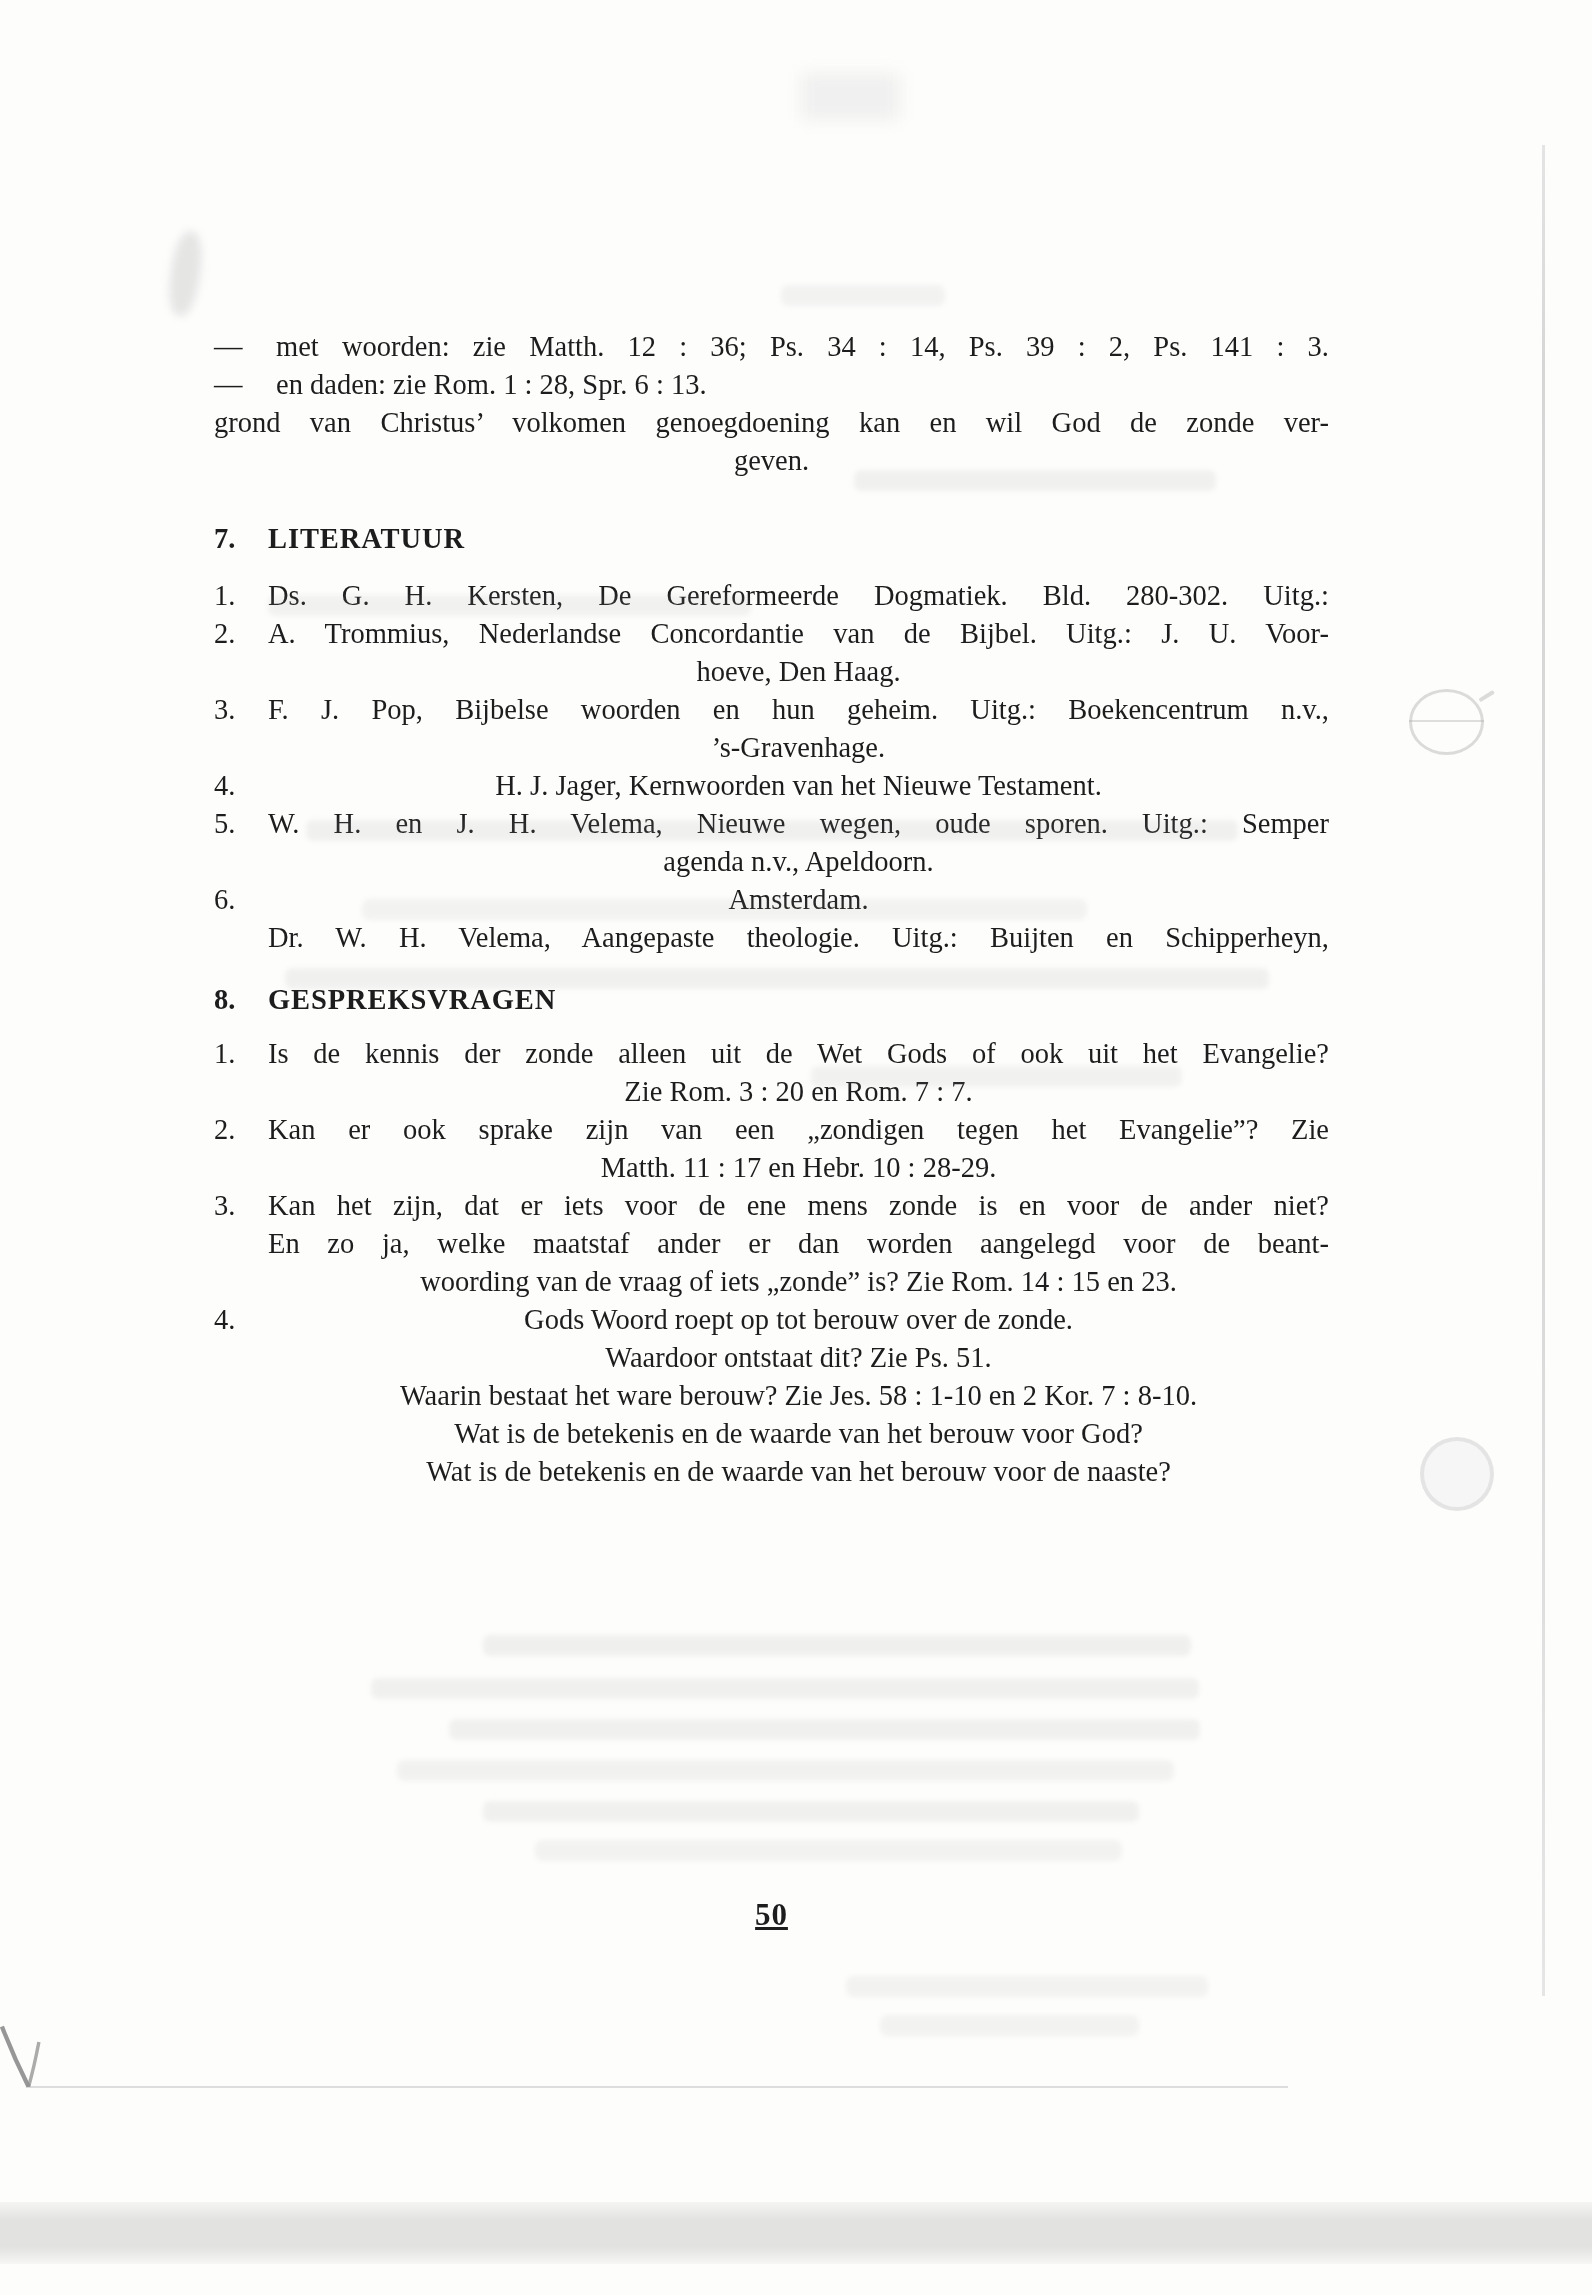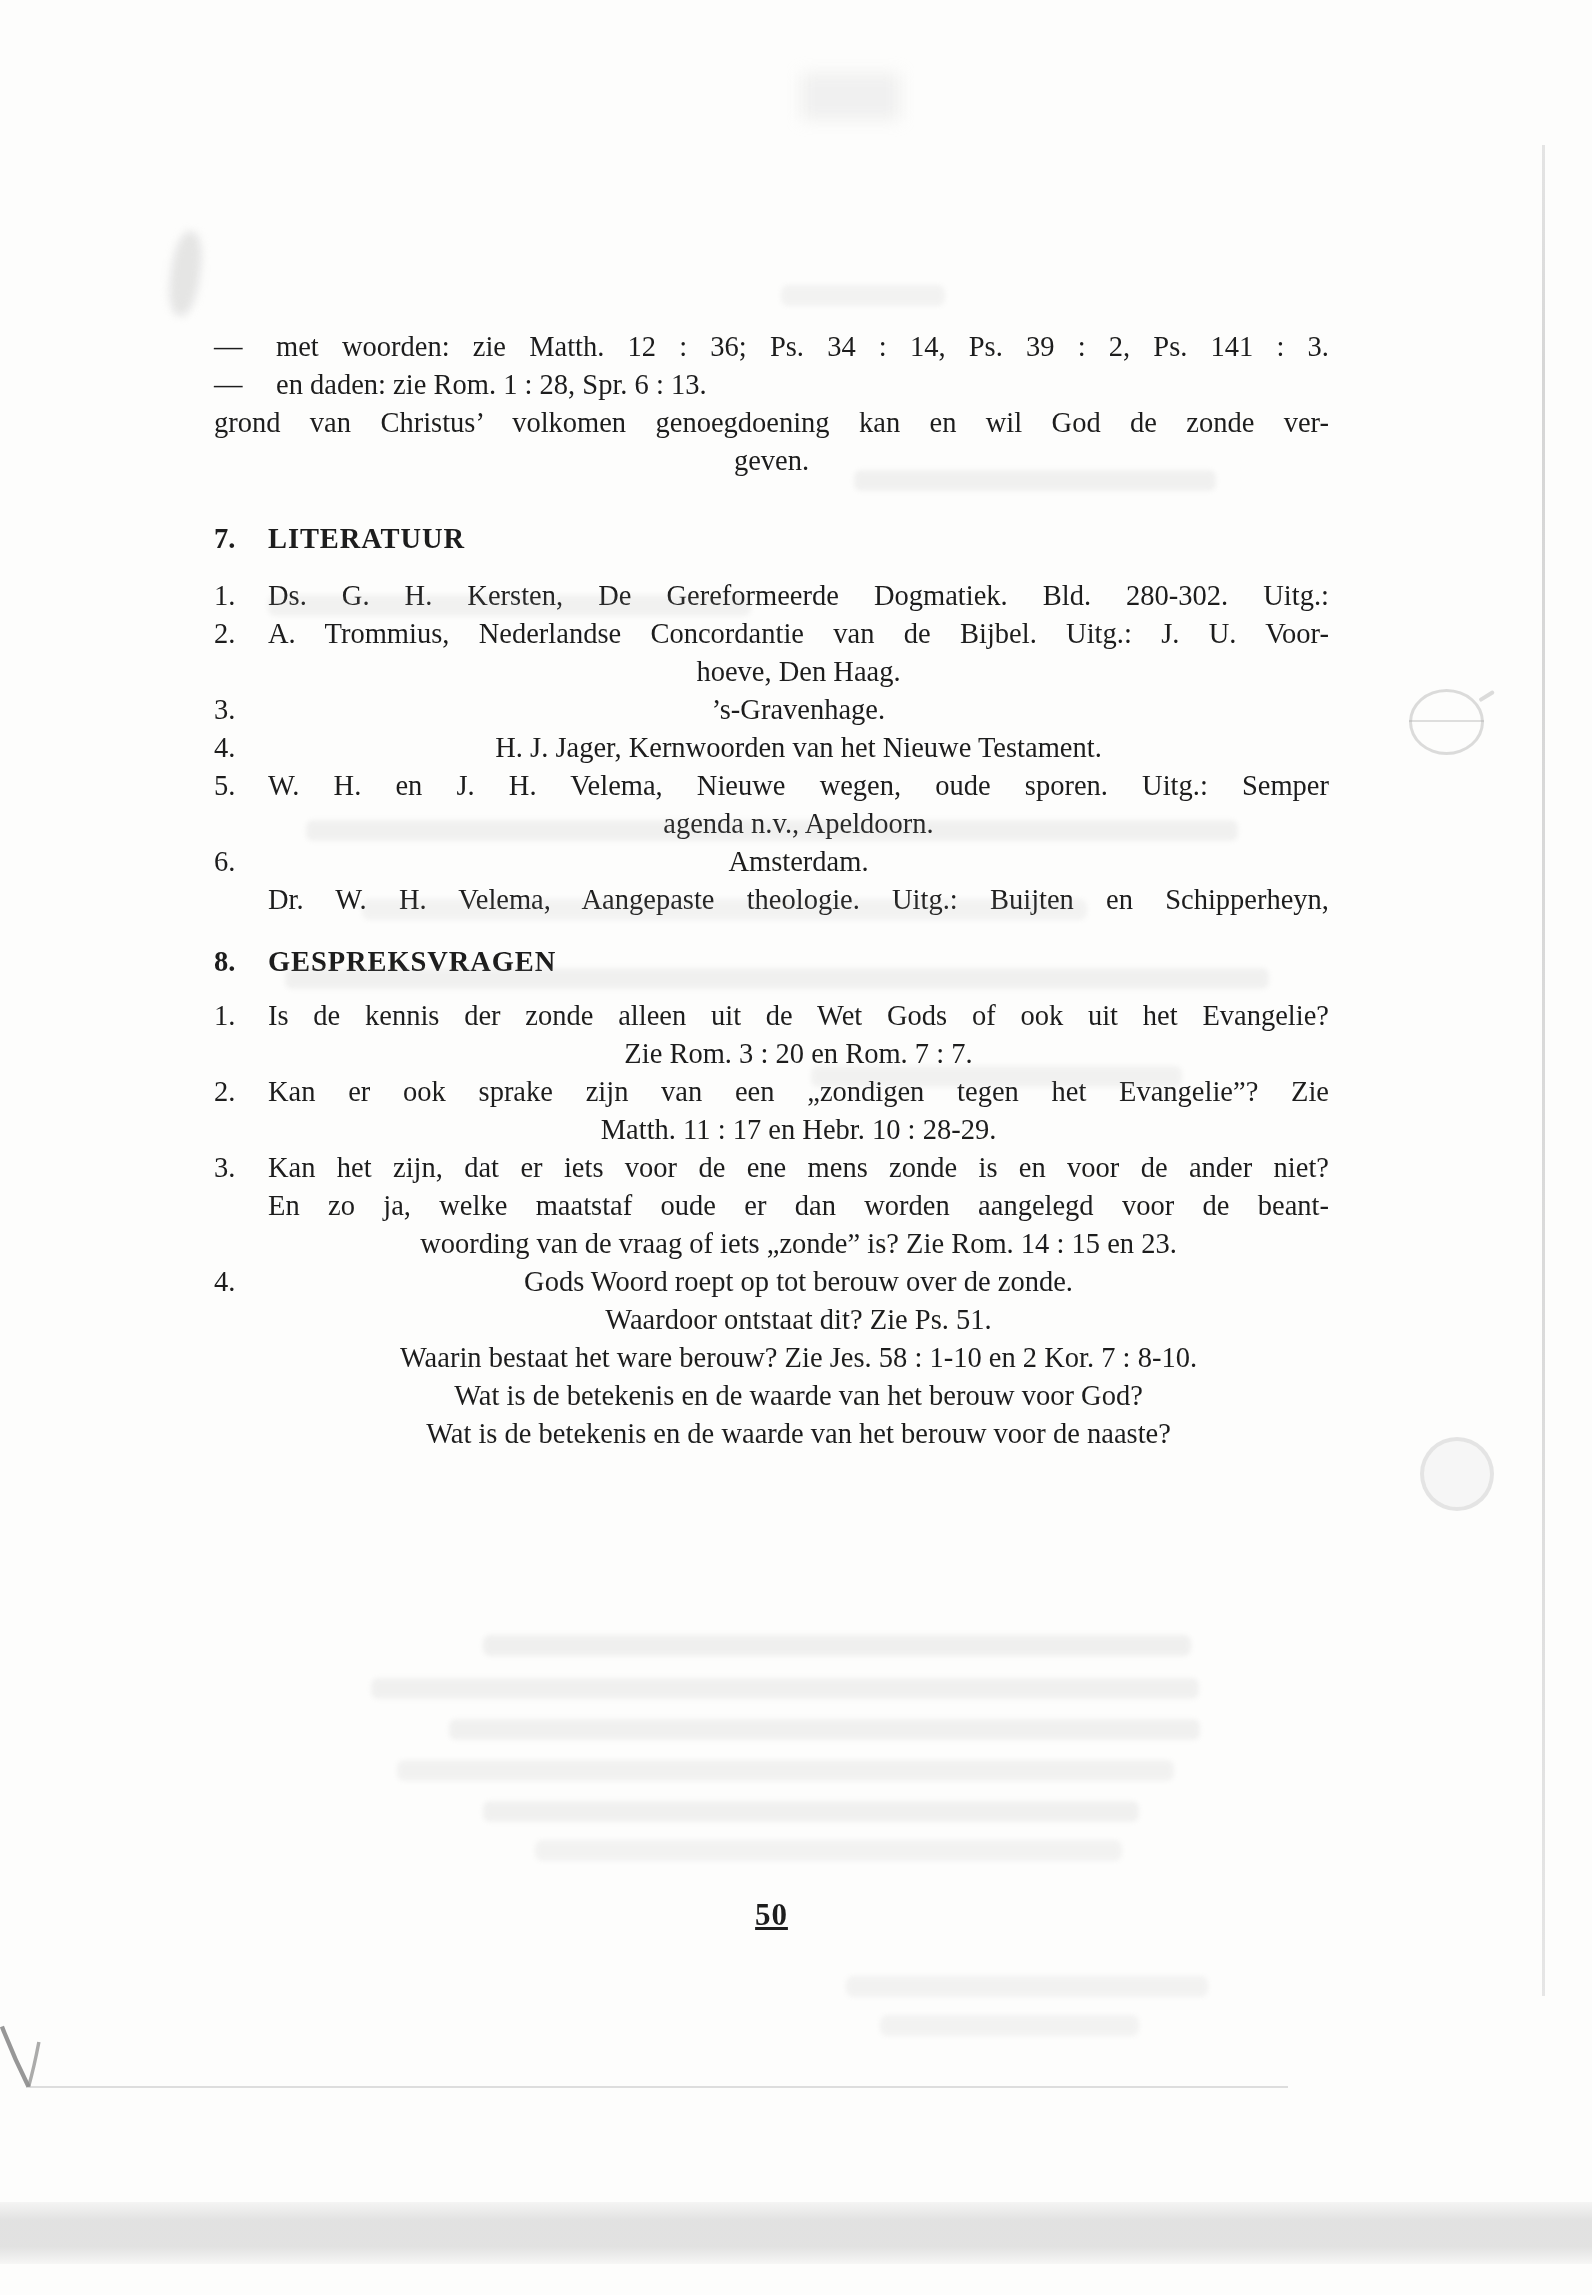--- a/index.html
+++ b/index.html
@@ -114,20 +114,21 @@
       <div class="item">
         <span class="num">2.</span>
         <div class="itext">
           <div class="line j">A. Trommius, Nederlandse Concordantie van de Bijbel. Uitg.: J. U. Voor-</div>
           <div class="line">hoeve, Den Haag.</div>
         </div>
       </div>
       <div class="item">
         <span class="num">3.</span>
         <div class="itext">
+          <div class="line j">F. J. Pop, Bijbelse woorden en hun geheim. Uitg.: Boekencentrum n.v.,</div>
           <div class="line">’s-Gravenhage.</div>
         </div>
       </div>
       <div class="item">
         <span class="num">4.</span>
         <div class="itext">
           <div class="line">H. J. Jager, Kernwoorden van het Nieuwe Testament.</div>
         </div>
       </div>
       <div class="item">
@@ -163,21 +164,21 @@
         <span class="num">2.</span>
         <div class="itext">
           <div class="line j">Kan er ook sprake zijn van een „zondigen tegen het Evangelie”? Zie</div>
           <div class="line">Matth. 11 : 17 en Hebr. 10 : 28-29.</div>
         </div>
       </div>
       <div class="item">
         <span class="num">3.</span>
         <div class="itext">
           <div class="line j">Kan het zijn, dat er iets voor de ene mens zonde is en voor de ander niet?</div>
-          <div class="line j">En zo ja, welke maatstaf oude er dan worden aangelegd voor de beant-</div>
+          <div class="line j">En zo ja, welke maatstaf ander er dan worden aangelegd voor de beant-</div>
           <div class="line">woording van de vraag of iets „zonde” is? Zie Rom. 14 : 15 en 23.</div>
         </div>
       </div>
       <div class="item">
         <span class="num">4.</span>
         <div class="itext">
           <div class="line">Gods Woord roept op tot berouw over de zonde.</div>
           <div class="line">Waardoor ontstaat dit? Zie Ps. 51.</div>
           <div class="line">Waarin bestaat het ware berouw? Zie Jes. 58 : 1-10 en 2 Kor. 7 : 8-10.</div>
           <div class="line">Wat is de betekenis en de waarde van het berouw voor God?</div>

